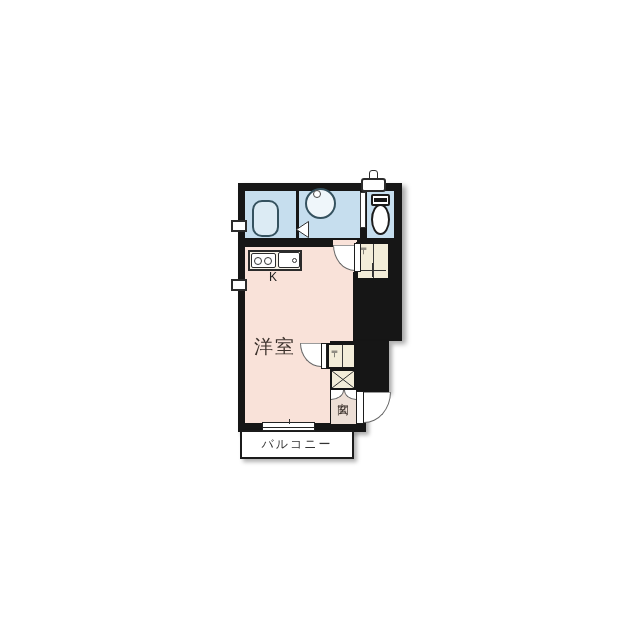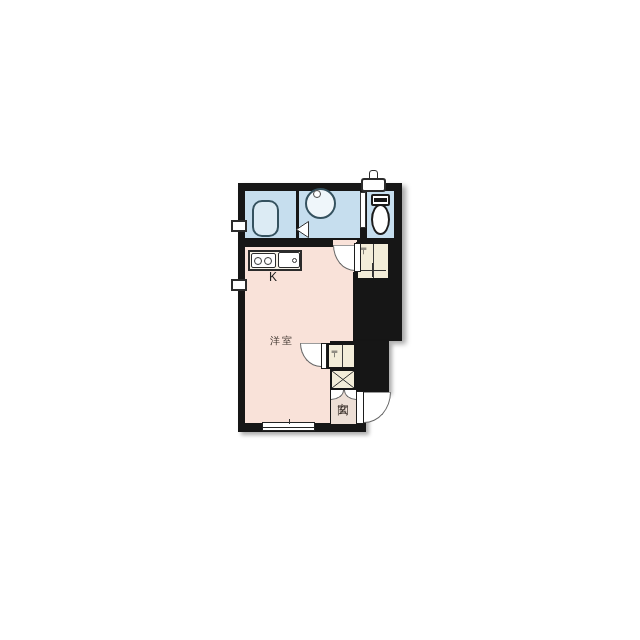--- a/index.html
+++ b/index.html
@@ -94,22 +94,26 @@
   </div>
   <div class="abs z4 arc-br" style="left:331px;top:390px;width:13px;height:10px;border-top:none;"></div>
   <div class="abs z4 arc-bl" style="left:344px;top:390px;width:12px;height:10px;border-top:none;"></div>
 
   <div class="abs z4 arc-bl" style="left:333px;top:245px;width:22px;height:26px;"></div>
   <div class="abs z4 leaf" style="left:354px;top:243px;width:7px;height:29px;"></div>
 
   <div class="abs z4 arc-br" style="left:364px;top:392px;width:27px;height:31px;"></div>
   <div class="abs z4 leaf" style="left:356px;top:391px;width:8px;height:33px;"></div>
 
+  <div class="abs z2" style="left:240px;top:430px;width:114px;height:29px;background:#ffffff;border:2px solid #1b1b1b;
+              box-shadow:3px 3px 4px rgba(0,0,0,.3);display:flex;align-items:center;justify-content:center;">
+    <span class="lbl" style="position:static;font-size:12px;letter-spacing:2px;color:#333;">バルコニー</span>
+  </div>
   <div class="abs z4 fix" style="left:262px;top:422px;width:53px;height:9px;border-color:#222;">
     <div class="abs" style="left:0;right:0;top:50%;height:0;border-top:1px solid #222;"></div>
     <div class="abs" style="left:50%;top:-4px;width:1px;height:5px;background:#333;"></div>
   </div>
 
   <div class="lbl z5" style="left:269px;top:270px;font-size:12px;color:#222;">K</div>
-  <div class="lbl z5" style="left:270px;top:334px;font-size:10px;letter-spacing:2px;">洋室</div>
+  <div class="lbl z5" style="left:254px;top:334px;font-size:19px;letter-spacing:2px;">洋室</div>
   <div class="lbl z5" style="left:335px;top:394px;font-size:11px;writing-mode:vertical-rl;letter-spacing:2px;height:30px;">玄関</div>
 
 </div>
 
 </body></html>

